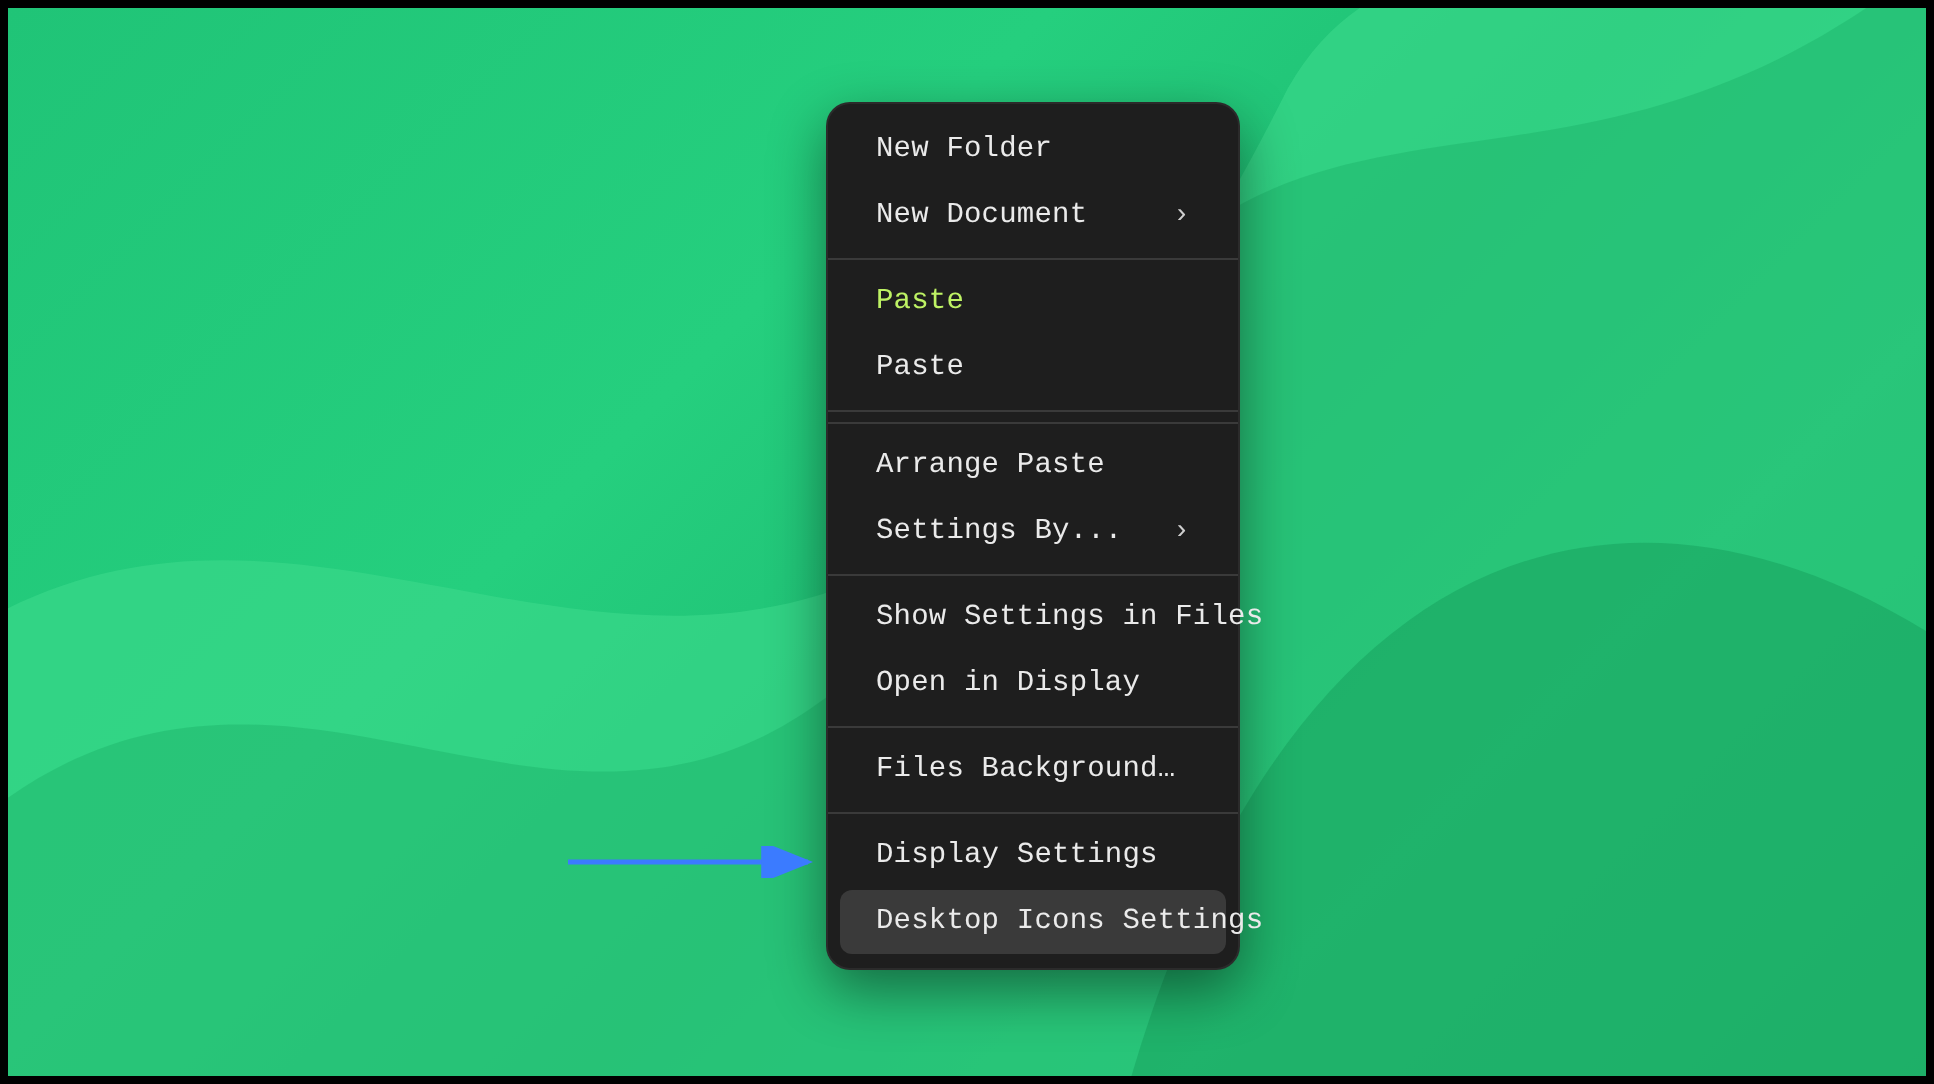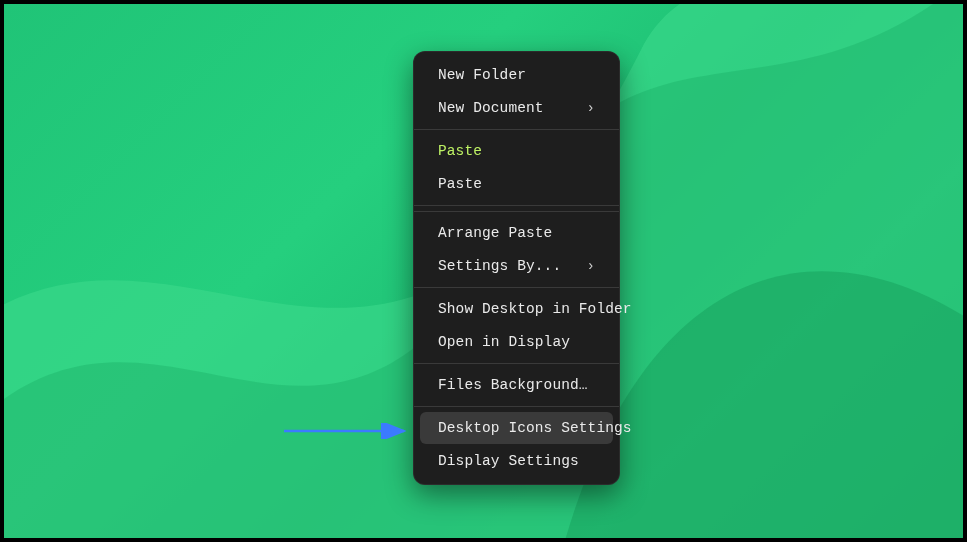--- a/index.html
+++ b/index.html
@@ -102,35 +102,35 @@
       <div class="separator"></div>
       <div class="menu-item">
         <span class="label">Arrange Paste</span>
       </div>
       <div class="menu-item">
         <span class="label">Settings By...</span>
         <span class="submenu-arrow">›</span>
       </div>
       <div class="separator"></div>
       <div class="menu-item">
-        <span class="label">Show Desktop in Folder</span>
+        <span class="label">Show Settings in Files</span>
       </div>
       <div class="menu-item">
         <span class="label">Open in Display</span>
       </div>
       <div class="separator"></div>
       <div class="menu-item">
         <span class="label">Files Background…</span>
       </div>
       <div class="separator"></div>
+      <div class="menu-item">
+        <span class="label">Display Settings</span>
+      </div>
       <div class="menu-item highlight">
         <span class="label">Desktop Icons Settings</span>
-      </div>
-      <div class="menu-item">
-        <span class="label">Display Settings</span>
       </div>
     </div>
 
   <svg class="pointer-arrow" width="134" height="16">
     <defs>
       <marker id="arrowhead" markerWidth="10" markerHeight="8" refX="9" refY="4" orient="auto">
         <polygon id="arrowhead-poly" points="0 0, 10 4, 0 8" fill="#3b7bff"></polygon>
       </marker>
     </defs>
     <line id="arrow-line" x1="2" y1="8" x2="122" y2="8" stroke-width="2.6" marker-end="url(#arrowhead)" stroke="#3b7bff"></line>

